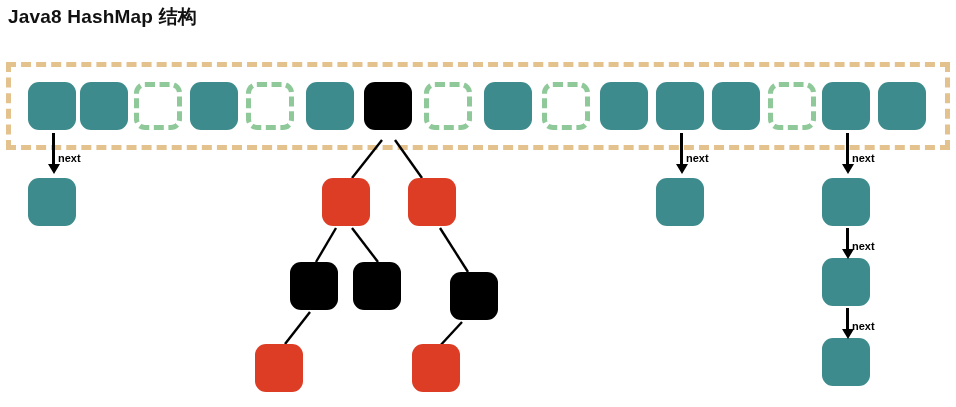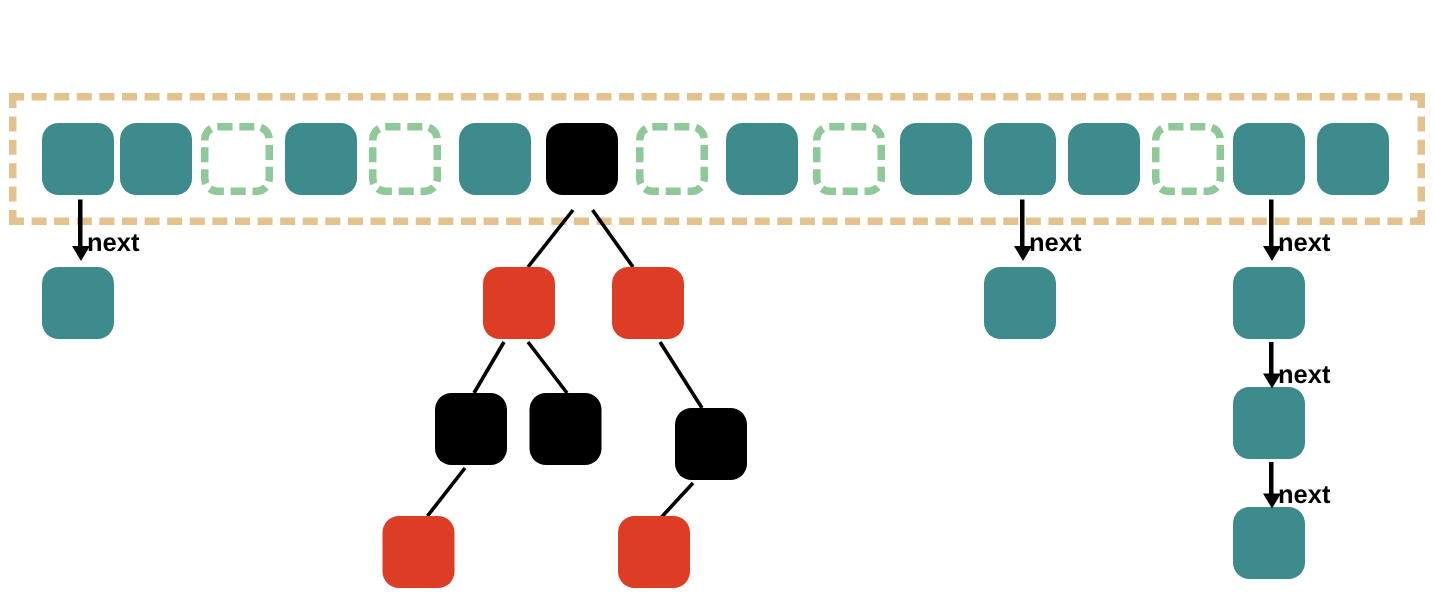--- a/index.html
+++ b/index.html
@@ -79,40 +79,41 @@
     left: -4.5px;
     bottom: -9px;
     width: 0;
     height: 0;
     border-left: 6px solid transparent;
     border-right: 6px solid transparent;
     border-top: 10px solid #000000;
   }
   .arrow-label {
     position: absolute;
-    font-size: 17px;
+    font-size: 11px;
     font-weight: bold;
     color: #000000;
     white-space: nowrap;
   }
   
   #edges {
     position: absolute;
     left: 0;
     top: 0;
     width: 956px;
     height: 407px;
     pointer-events: none;
   }
 </style>
 </head>
 <body>
 
 <div id="canvas">
 
+  <div id="title">Java8 HashMap 结构</div>
 
   <div id="array-container"></div>
 
   <svg id="edges" viewBox="0 0 956 407" xmlns="http://www.w3.org/2000/svg">
       <line x1="382" y1="140" x2="352" y2="178" stroke="#000000" stroke-width="2.4"></line>
       <line x1="395" y1="140" x2="422" y2="178" stroke="#000000" stroke-width="2.4"></line>
       <line x1="336" y1="228" x2="316" y2="262" stroke="#000000" stroke-width="2.4"></line>
       <line x1="352" y1="228" x2="378" y2="262" stroke="#000000" stroke-width="2.4"></line>
       <line x1="440" y1="228" x2="468" y2="272" stroke="#000000" stroke-width="2.4"></line>
       <line x1="310" y1="312" x2="285" y2="344" stroke="#000000" stroke-width="2.4"></line>

